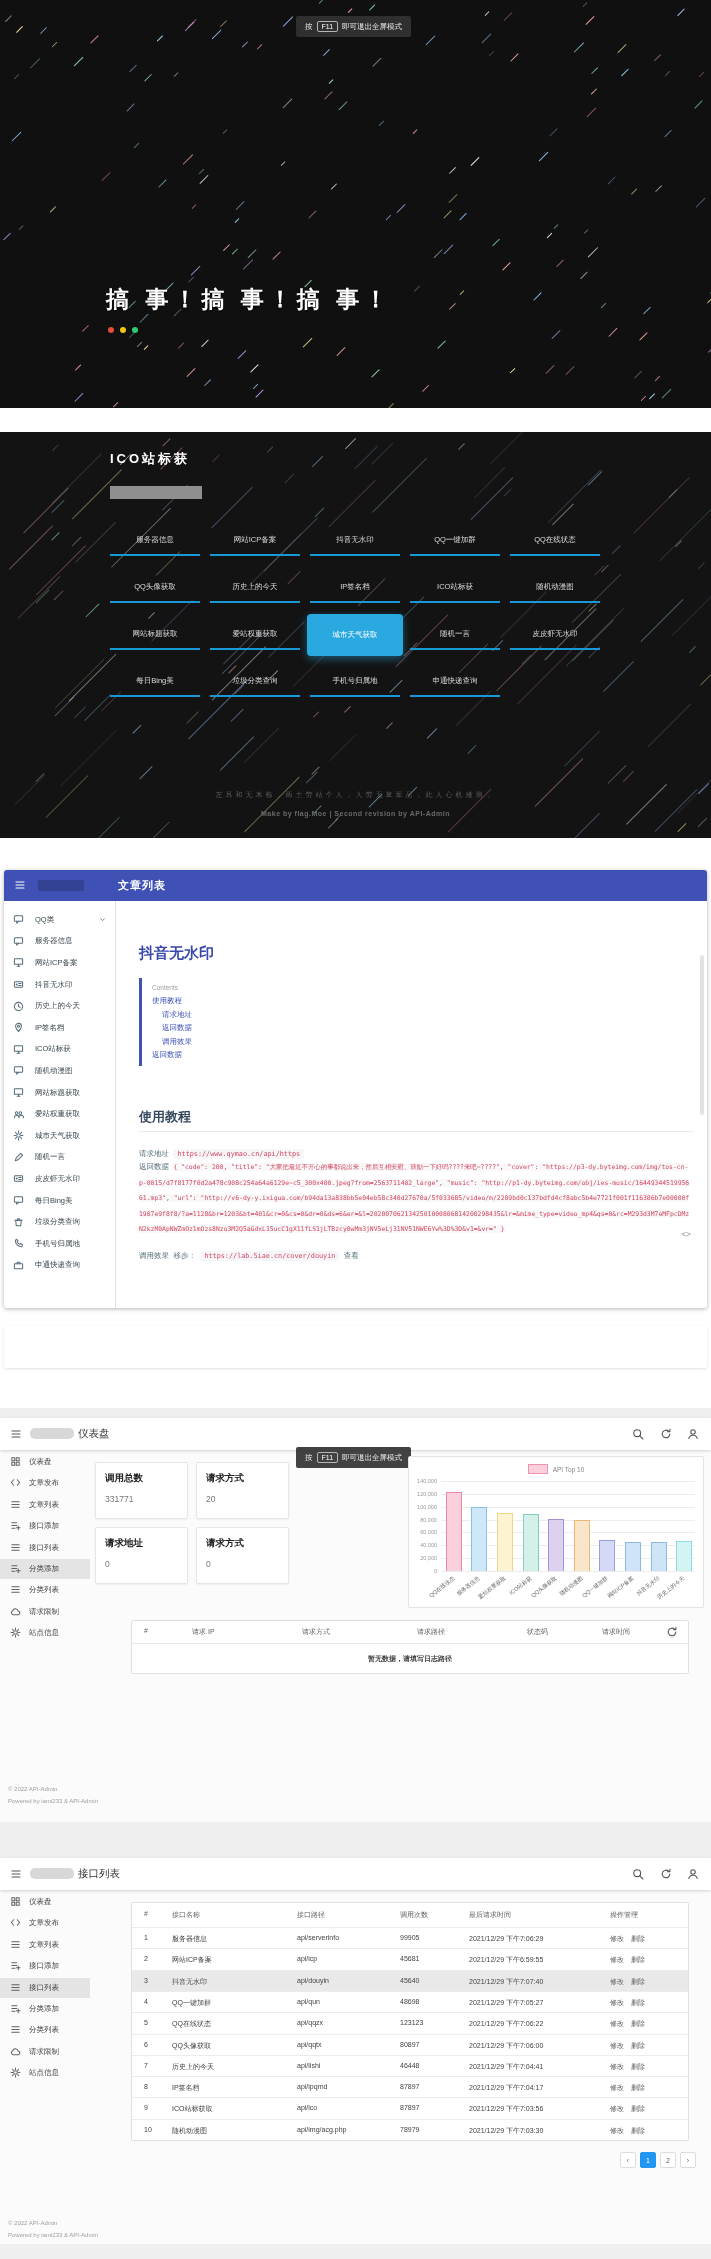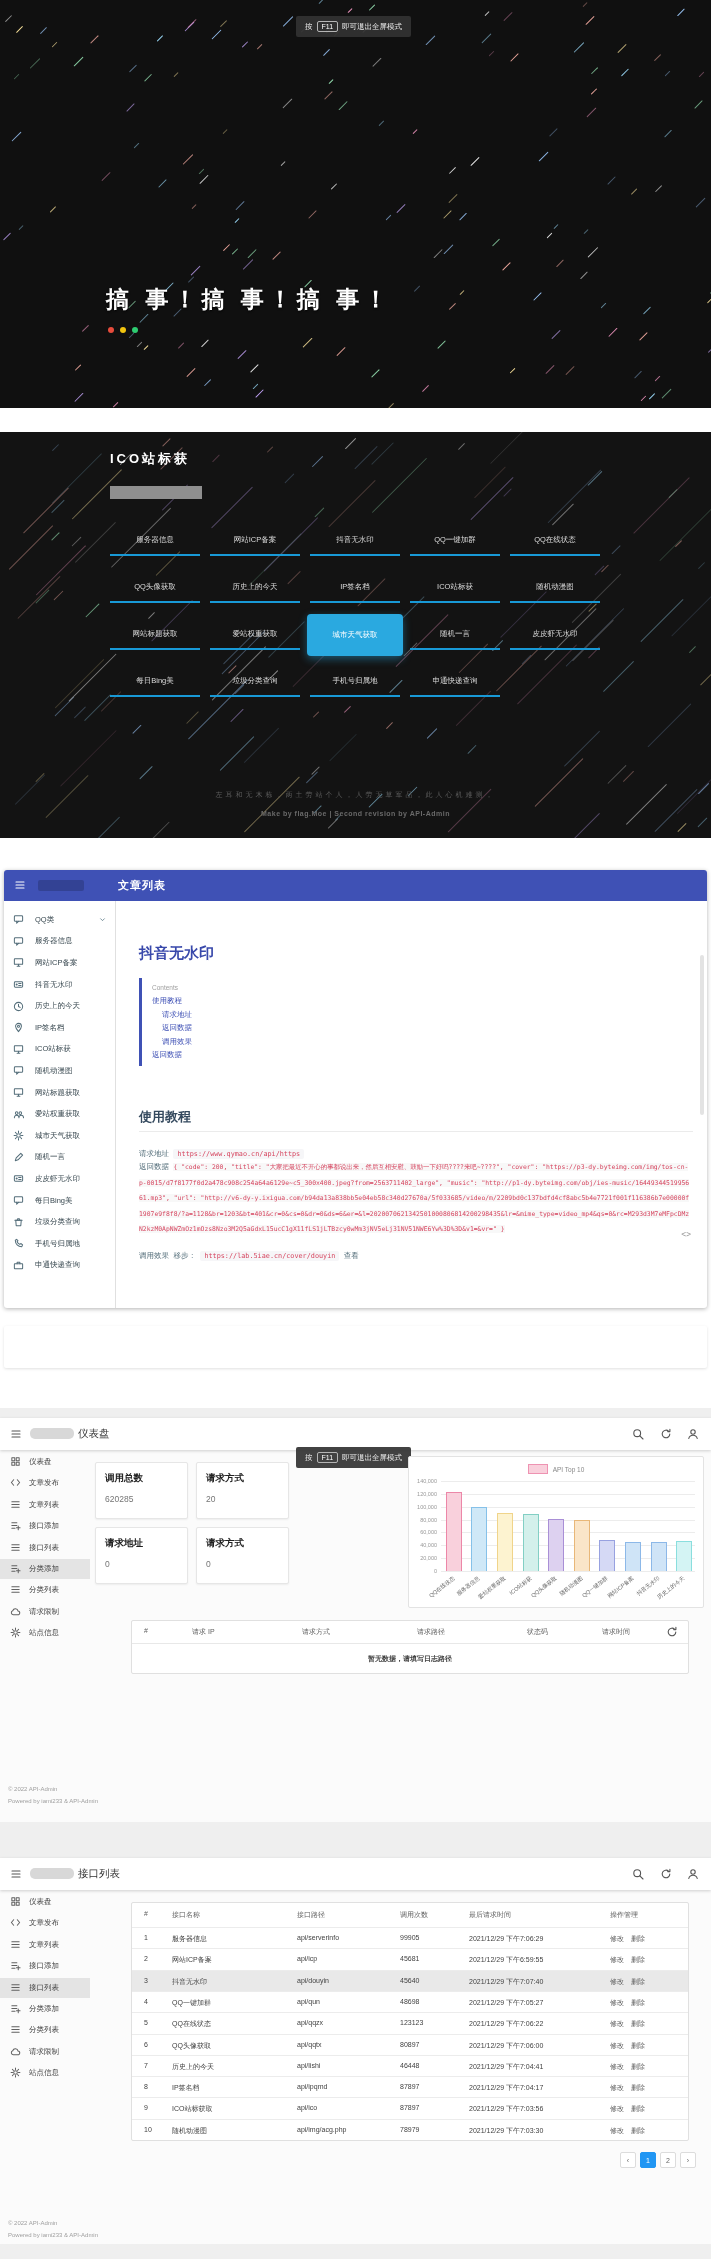--- a/index.html
+++ b/index.html
@@ -782,21 +782,21 @@
           <circle cx="6" cy="6" r="2"></circle>
           <path d="M6 1.2v1.6M6 9.2v1.6M1.2 6h1.6M9.2 6h1.6M2.6 2.6l1.2 1.2M8.2 8.2l1.2 1.2M9.4 2.6L8.2 3.8M3.8 8.2L2.6 9.4"></path>
         </svg>
       </div>
       <div class="lbl">站点信息</div>
     </div>
   </div>
 <div id="dash-cards">
     <div class="stat-card" style="left: 95px; top: 1462px;">
       <div class="t">调用总数</div>
-      <div class="v">620285</div>
+      <div class="v">331771</div>
     </div>
     <div class="stat-card" style="left: 196px; top: 1462px;">
       <div class="t">请求方式</div>
       <div class="v">20</div>
     </div>
     <div class="stat-card" style="left: 95px; top: 1527px;">
       <div class="t">请求地址</div>
       <div class="v">0</div>
     </div>
     <div class="stat-card" style="left: 196px; top: 1527px;">

